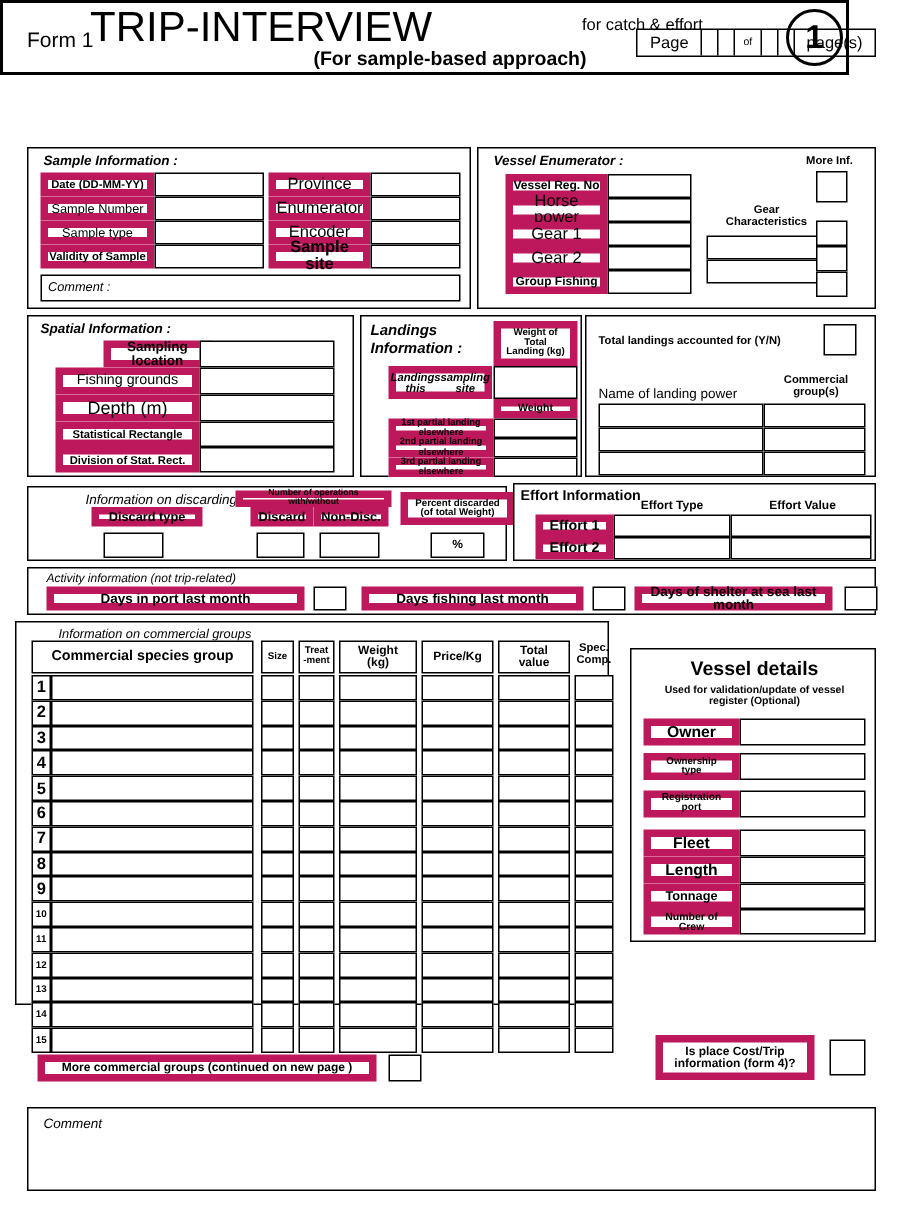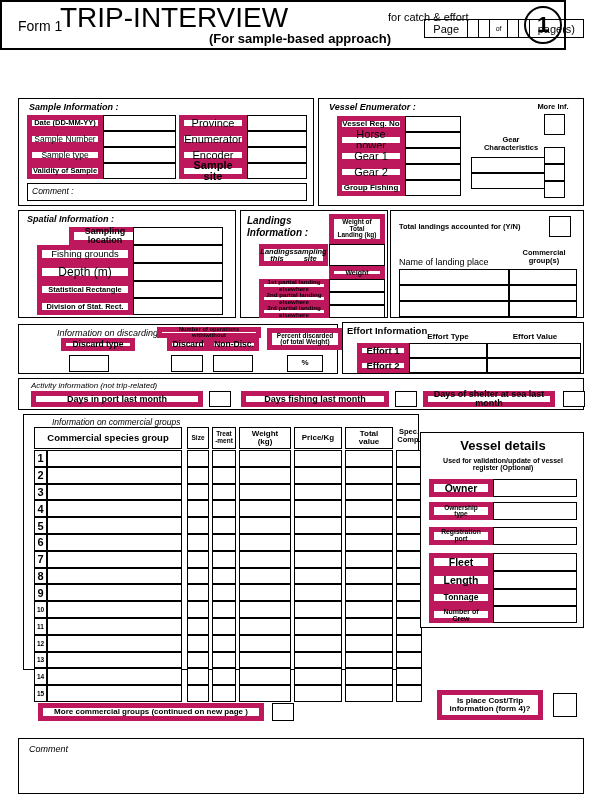--- a/index.html
+++ b/index.html
@@ -183,21 +183,21 @@
       <span>3rd partial landing</span>
       <span>elsewhere</span>
     </div>
     <div class="incell" style="left:88px; top:94px; width:56px; height:13px;"></div>
   </div>
 
   <div class="frame" style="left:390px; top:210px; width:194px; height:108px;">
     <div class="abs b" style="left:8px; top:11px; font-size:7.5px;">Total landings accounted for  (Y/N)</div>
     <div class="incell" style="left:158px; top:5px; width:22px; height:21px;"></div>
 
-    <div class="abs" style="left:8px; top:46px; font-size:9px;">Name of landing  place</div>
+    <div class="abs" style="left:8px; top:46px; font-size:9px;">Name of landing  power</div>
     <div class="abs b ctr" style="left:118px; top:36px; width:70px; height:20px; font-size:7.5px; flex-direction:column;">
       <span>Commercial</span>
       <span>group(s)</span>
     </div>
 
     <div class="incell" style="left:8px; top:58px; width:110px; height:16px;"></div>
     <div class="incell" style="left:118px; top:58px; width:68px; height:16px;"></div>
     <div class="incell" style="left:8px; top:74px; width:110px; height:16px;"></div>
     <div class="incell" style="left:118px; top:74px; width:68px; height:16px;"></div>
     <div class="incell" style="left:8px; top:90px; width:110px; height:16px;"></div>
@@ -242,21 +242,21 @@
     <div class="lblcell b" style="left:12px; top:12px; width:172px; height:16px; font-size:9px;">Days in port last month</div>
     <div class="incell" style="left:190px; top:12px; width:22px; height:16px;"></div>
 
     <div class="lblcell b" style="left:222px; top:12px; width:148px; height:16px; font-size:9px;">Days fishing last month</div>
     <div class="incell" style="left:376px; top:12px; width:22px; height:16px;"></div>
 
     <div class="lblcell b" style="left:404px; top:12px; width:132px; height:16px; font-size:9px;">Days of shelter at sea last  month</div>
     <div class="incell" style="left:544px; top:12px; width:22px; height:16px;"></div>
   </div>
 
-  <div class="frame" style="left:23px; top:414px; width:396px; height:256px;">
+  <div class="frame" style="left:10px; top:414px; width:396px; height:256px;">
     <div class="abs ital" style="left:28px; top:2px; font-size:8.5px;">Information on commercial groups</div>
 
     <div class="cg-hd" style="left:10px; top:12px; width:148px; height:22px; font-size:9.5px;">Commercial species group</div>
     <div class="cg-hd" style="left:163px; top:12px; width:22px; height:22px; font-size:6.5px;">Size</div>
     <div class="cg-hd" style="left:188px; top:12px; width:24px; height:22px; font-size:6.5px; flex-direction:column;">
       <span>Treat</span>
       <span>-ment</span>
     </div>
     <div class="cg-hd" style="left:215px; top:12px; width:52px; height:22px; font-size:8px; flex-direction:column;">
       <span>Weight</span>

